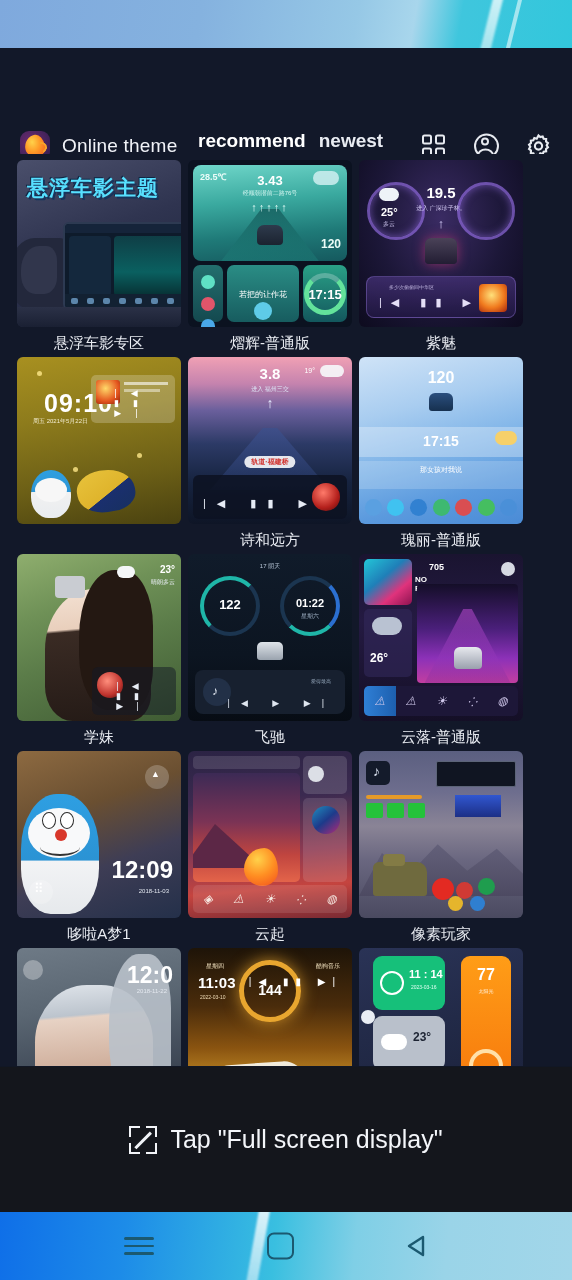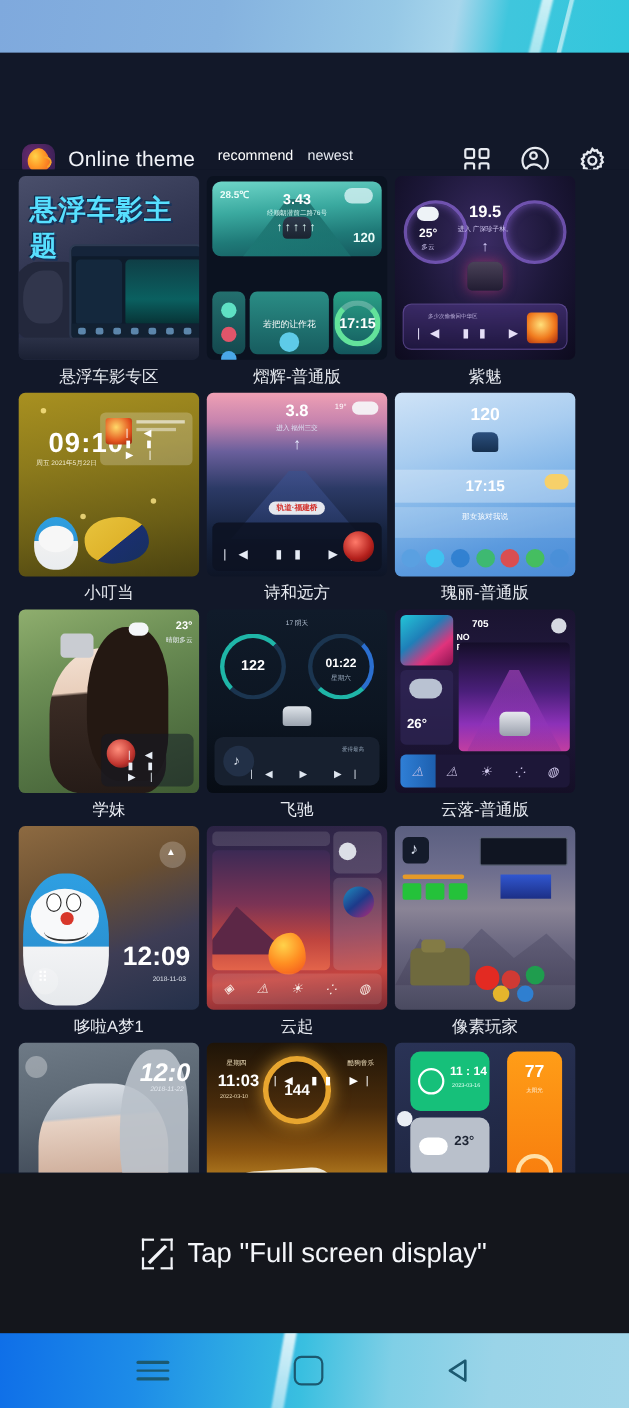--- a/index.html
+++ b/index.html
@@ -46,21 +46,21 @@
   }
   .brand-logo .tail {
     position: absolute; right: 3px; top: 11px; width: 11px; height: 11px;
     border: 2.6px solid #f7a52a; border-radius: 50%;
     border-left-color: transparent; border-bottom-color: transparent;
     transform: rotate(25deg);
   }
   .brand-title { color: #f1f3f8; font-size: 19px; letter-spacing: .2px; }
 
   .tabs { position: absolute; left: 198px; top: 98px; transform: translateY(-50%); display: flex; align-items: flex-start; gap: 13px; }
-  .tab { position: relative; color: #e9ecf2; font-size: 13px; padding-bottom: 11px; cursor: pointer; }
+  .tab { position: relative; color: #e9ecf2; font-size: 19px; padding-bottom: 11px; cursor: pointer; font-weight: bold; }
   .tab.active { color: #ffffff; }
   .tab.active .underline {
     position: absolute; left: 50%; transform: translateX(-50%); bottom: 0;
     width: 36px; height: 4px; border-radius: 3px; background: #2a8ce0;
   }
 
   .header-icons { position: absolute; right: 20px; top: 98px; transform: translateY(-50%); display: flex; align-items: center; gap: 25px; }
   .hicon { width: 27px; height: 27px; position: relative; cursor: pointer; }
   
   .ic-grid span {
@@ -127,35 +127,35 @@
   .nav-menu i { display: block; height: 2.6px; background: #1b5970; border-radius: 2px; margin: 5px 0; }
   .nav-home { left: 267px; width: 27px; height: 27px; border: 2.6px solid #1b5970; border-radius: 7px; }
   .nav-back { left: 404px; width: 0; height: 0; border-top: 13px solid transparent; border-bottom: 13px solid transparent; border-right: 20px solid transparent; }
   .nav-back svg { position: absolute; left: 0; top: -14px; }
 
   
   .abs { position: absolute; }
 
   
   .t1 { background: linear-gradient(160deg,#4a4f6b 0%, #2f3450 45%, #1b2238 100%); }
-  .t1 .titletxt { position:absolute; left:10px; top:14px; font-size:25px; font-weight:bold;
+  .t1 .titletxt { position:absolute; left:10px; top:14px; font-size:21px; font-weight:bold;
       color:#57e0ff; letter-spacing:1px; text-shadow: 2px 2px 0 #16345c, -1px -1px 0 #0d2744; }
   .t1 .mirror { left:-6px; top:78px; width:60px; height:72px; background:#23283c; border-radius:40% 20% 30% 35%; }
   .t1 .mirror2 { left:4px; top:86px; width:36px; height:48px; background:#31364c; border-radius:50% 30% 35% 40%; }
   .t1 .unit { left:46px; top:62px; width:122px; height:88px; border-radius:6px; background:#0e1b2b; border:2px solid #2d3a52; overflow:hidden;}
   .t1 .unit .topbar{ position:absolute; left:0; top:0; width:100%; height:9px; background:#15243a; }
   .t1 .unit .leftpane{ position:absolute; left:4px; top:12px; width:42px; height:60px; background:#14283d; border-radius:4px;}
   .t1 .unit .mapzone{ position:absolute; left:49px; top:12px; width:70px; height:60px; background:linear-gradient(180deg,#0f3e46,#0a6060 60%,#073033); border-radius:4px;}
   .t1 .unit .dock{ position:absolute; left:0; bottom:0; width:100%; height:14px; background:#122132;}
   .t1 .unit .dock i{ position:absolute; top:4px; width:7px; height:6px; background:#5c86ab; border-radius:2px;}
   .t1 .base { left:0; bottom:0; width:100%; height:20px; background:linear-gradient(180deg,#2b3147,#1a2033); }
 
   
   .t2 { background:#0b1220; padding:5px; }
-  .t2 .big { position:absolute; left:5px; top:5px; right:5px; height:68px; border-radius:8px;
+  .t2 .big { position:absolute; left:5px; top:5px; right:5px; height:96px; border-radius:8px;
      background: linear-gradient(175deg,#6fd6c9 0%, #3aa99f 38%, #1f7a78 70%, #15595e 100%); overflow:hidden;}
   .t2 .road { position:absolute; left:50%; bottom:-8px; transform:translateX(-50%); width:110px; height:60px;
      background: linear-gradient(180deg, rgba(20,90,90,.75), rgba(35,150,140,.35)); clip-path: polygon(42% 0, 58% 0, 100% 100%, 0 100%);}
   .t2 .car { position:absolute; left:50%; bottom:16px; transform:translateX(-50%); width:26px; height:20px;
      background: linear-gradient(180deg,#2e3a4c,#1b2330); border-radius:7px 7px 4px 4px;}
   .t2 .temp { position:absolute; left:7px; top:5px; color:#eafcf8; font-size:9px; font-weight:bold;}
   .t2 .nav { position:absolute; left:50%; top:8px; transform:translateX(-50%); color:#fff; font-size:13px; font-weight:bold;}
   .t2 .navsub{ position:absolute; left:50%; top:24px; transform:translateX(-50%); color:#d6f7f2; font-size:6px; white-space:nowrap;}
   .t2 .arrows{ position:absolute; left:50%; top:36px; transform:translateX(-50%); color:#dffcf6; font-size:11px; letter-spacing:2px;}
   .t2 .spd { position:absolute; right:6px; bottom:10px; color:#eafcf8; font-size:12px; font-weight:bold; text-align:center;}
@@ -339,21 +339,21 @@
   .t12 .logo{ position:absolute; right:22px; top:44px; width:46px;height:22px; background:linear-gradient(180deg,#3157d0,#1c2f86);}
   .t12 .orbs{ position:absolute; right:5px; bottom:4px; width:92px; height:38px;}
   .t12 .orbs i{ position:absolute; border-radius:50%;}
   .t12 .orbs i:nth-child(1){ left:6px; top:2px; width:22px;height:22px; background:#e32a22;}
   .t12 .orbs i:nth-child(2){ left:30px; top:6px; width:17px;height:17px; background:#d03a34;}
   .t12 .orbs i:nth-child(3){ left:52px; top:2px; width:17px;height:17px; background:#1f9d4e;}
   .t12 .orbs i:nth-child(4){ left:22px; top:20px; width:15px;height:15px; background:#e5b52c;}
   .t12 .orbs i:nth-child(5){ left:44px; top:20px; width:15px;height:15px; background:#2f7fd0;}
 
   
-  .t13 { background: linear-gradient(170deg,#6e7a86 0%, #5a6672 35%, #434d5b 65%, #2b323d 100%); font-style: italic; }
+  .t13 { background: linear-gradient(170deg,#6e7a86 0%, #5a6672 35%, #434d5b 65%, #2b323d 100%); }
   .t13 .girl{ position:absolute; left:18px; bottom:0; width:118px;height:130px;
      background: linear-gradient(175deg,#dfe4ea 0%, #bcc4cd 24%, #e7d2c4 26%, #caa793 70%, #6f5246 100%); border-radius:44% 44% 18% 20%;}
   .t13 .hairR{ position:absolute; left:92px; top:6px; width:62px;height:150px; background:#b9c1ca; border-radius:48% 36% 26% 42%; opacity:.9;}
   .t13 .time{ position:absolute; right:8px; top:14px; color:#fff; font-size:23px; font-weight:bold;}
   .t13 .date{ position:absolute; right:14px; top:40px; color:#e3e8ef; font-size:6px;}
   .t13 .dot{ position:absolute; left:6px; top:12px; width:20px;height:20px;border-radius:50%; background:rgba(255,255,255,.32);}
 
   
   .t14 { background: linear-gradient(180deg,#1e1408 0%, #4a2c0b 35%, #8a5410 60%, #c08a26 80%, #6c4614 100%); }
   .t14 .ring{ position:absolute; left:50%; top:12px; transform:translateX(-50%); width:62px;height:62px;border-radius:50%;
@@ -519,21 +519,20 @@
             <div class="alb"></div>
             <div class="ln"></div>
             <div class="ln2"></div>
             <div class="ctr">|◀  ▮▮  ▶|</div>
           </div>
           <div class="dora">
               <div class="face"></div>
             </div>
           <div class="boy"></div>
         </div>
-        <div class="cardlabel">小叮当</div>
       </div>
 
       <div class="card">
         <div class="thumb t5">
           <div class="cloud"></div>
           <div class="temp">19°</div>
           <div class="spd">3.8</div>
           <div class="sub">进入 福州三交</div>
           <div class="arrow">↑</div>
           <div class="road"></div>

